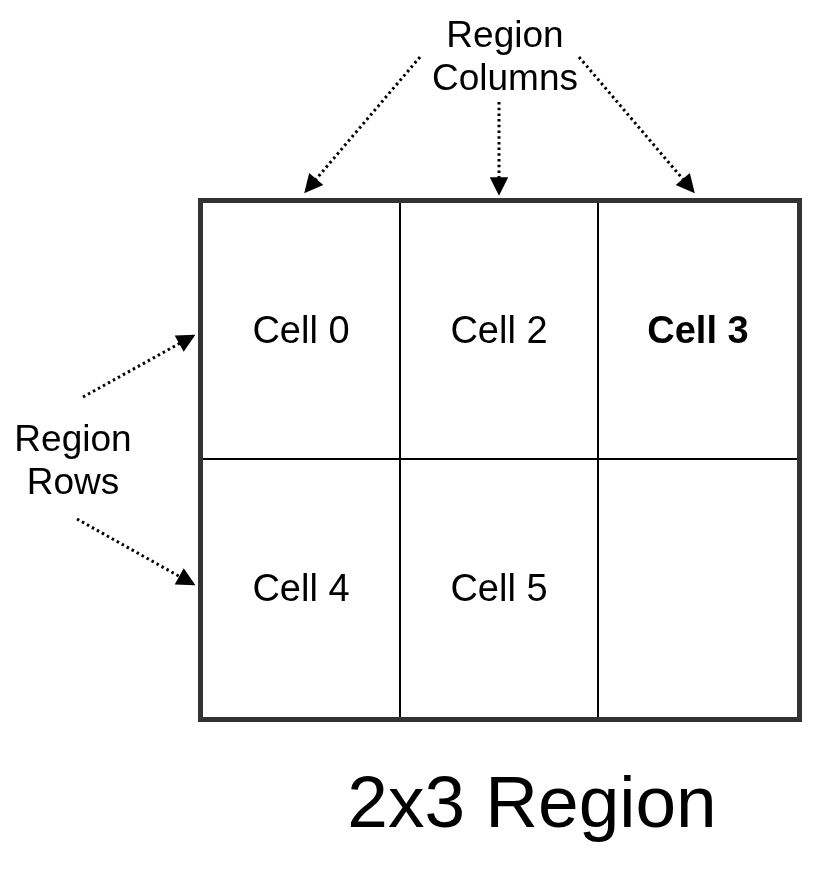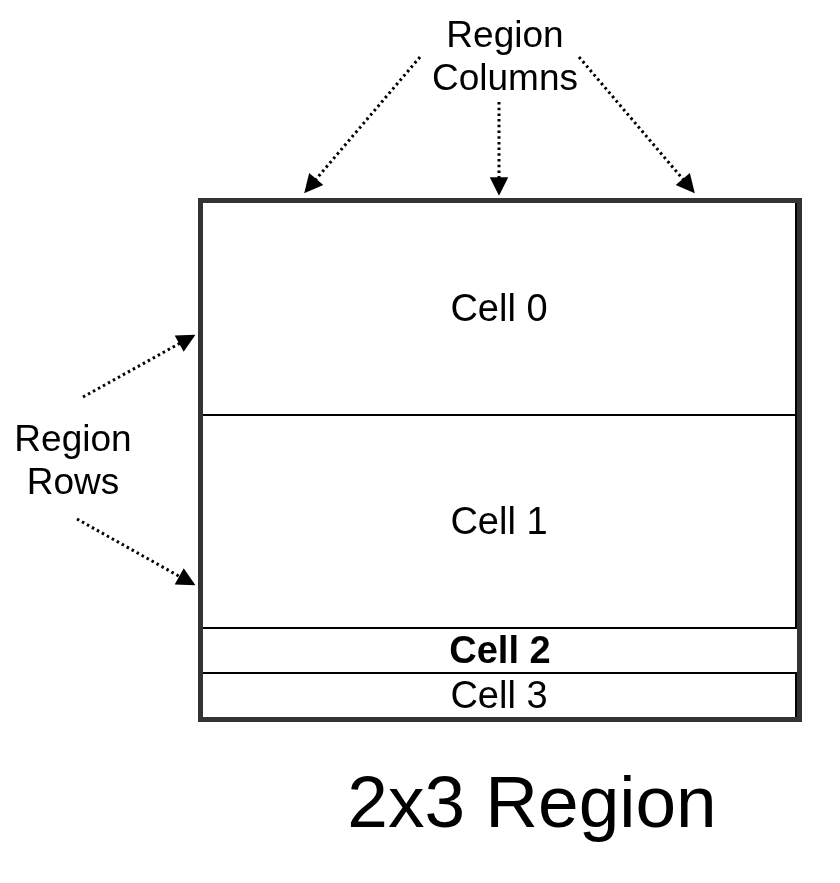--- a/index.html
+++ b/index.html
@@ -45,21 +45,21 @@
   .region-grid {
     position: absolute;
     left: 198px;
     top: 198px;
     width: 604px;
     height: 524px;
     box-sizing: border-box;
     border: 5px solid var(--outer-border, #333333);
     background: #ffffff;
     display: grid;
-    grid-template-columns: repeat(1, 1fr);
+    grid-template-columns: repeat(3, 1fr);
     grid-template-rows: repeat(2, 1fr);
   }
   .cell {
     display: flex;
     align-items: center;
     justify-content: center;
     font-size: 38px;
     border-right: 2px solid var(--inner-line, #000000);
     border-bottom: 2px solid var(--inner-line, #000000);
   }
@@ -98,25 +98,28 @@
 Columns</div>
 
   <div class="label rows-label">Region
 Rows</div>
 
   <div class="region-grid">
     <div class="cell">
       <span>Cell 0</span>
     </div>
     <div class="cell">
-      <span>Cell 1</span>
-    </div>
-    <div class="cell">
       <span>Cell 2</span>
     </div>
     <div class="cell">
       <span>Cell 3</span>
+    </div>
+    <div class="cell">
+      <span>Cell 4</span>
+    </div>
+    <div class="cell">
+      <span>Cell 5</span>
     </div>
   </div>
 
   <div class="title">2x3 Region</div>
 
 </div>
 
 </body></html>

